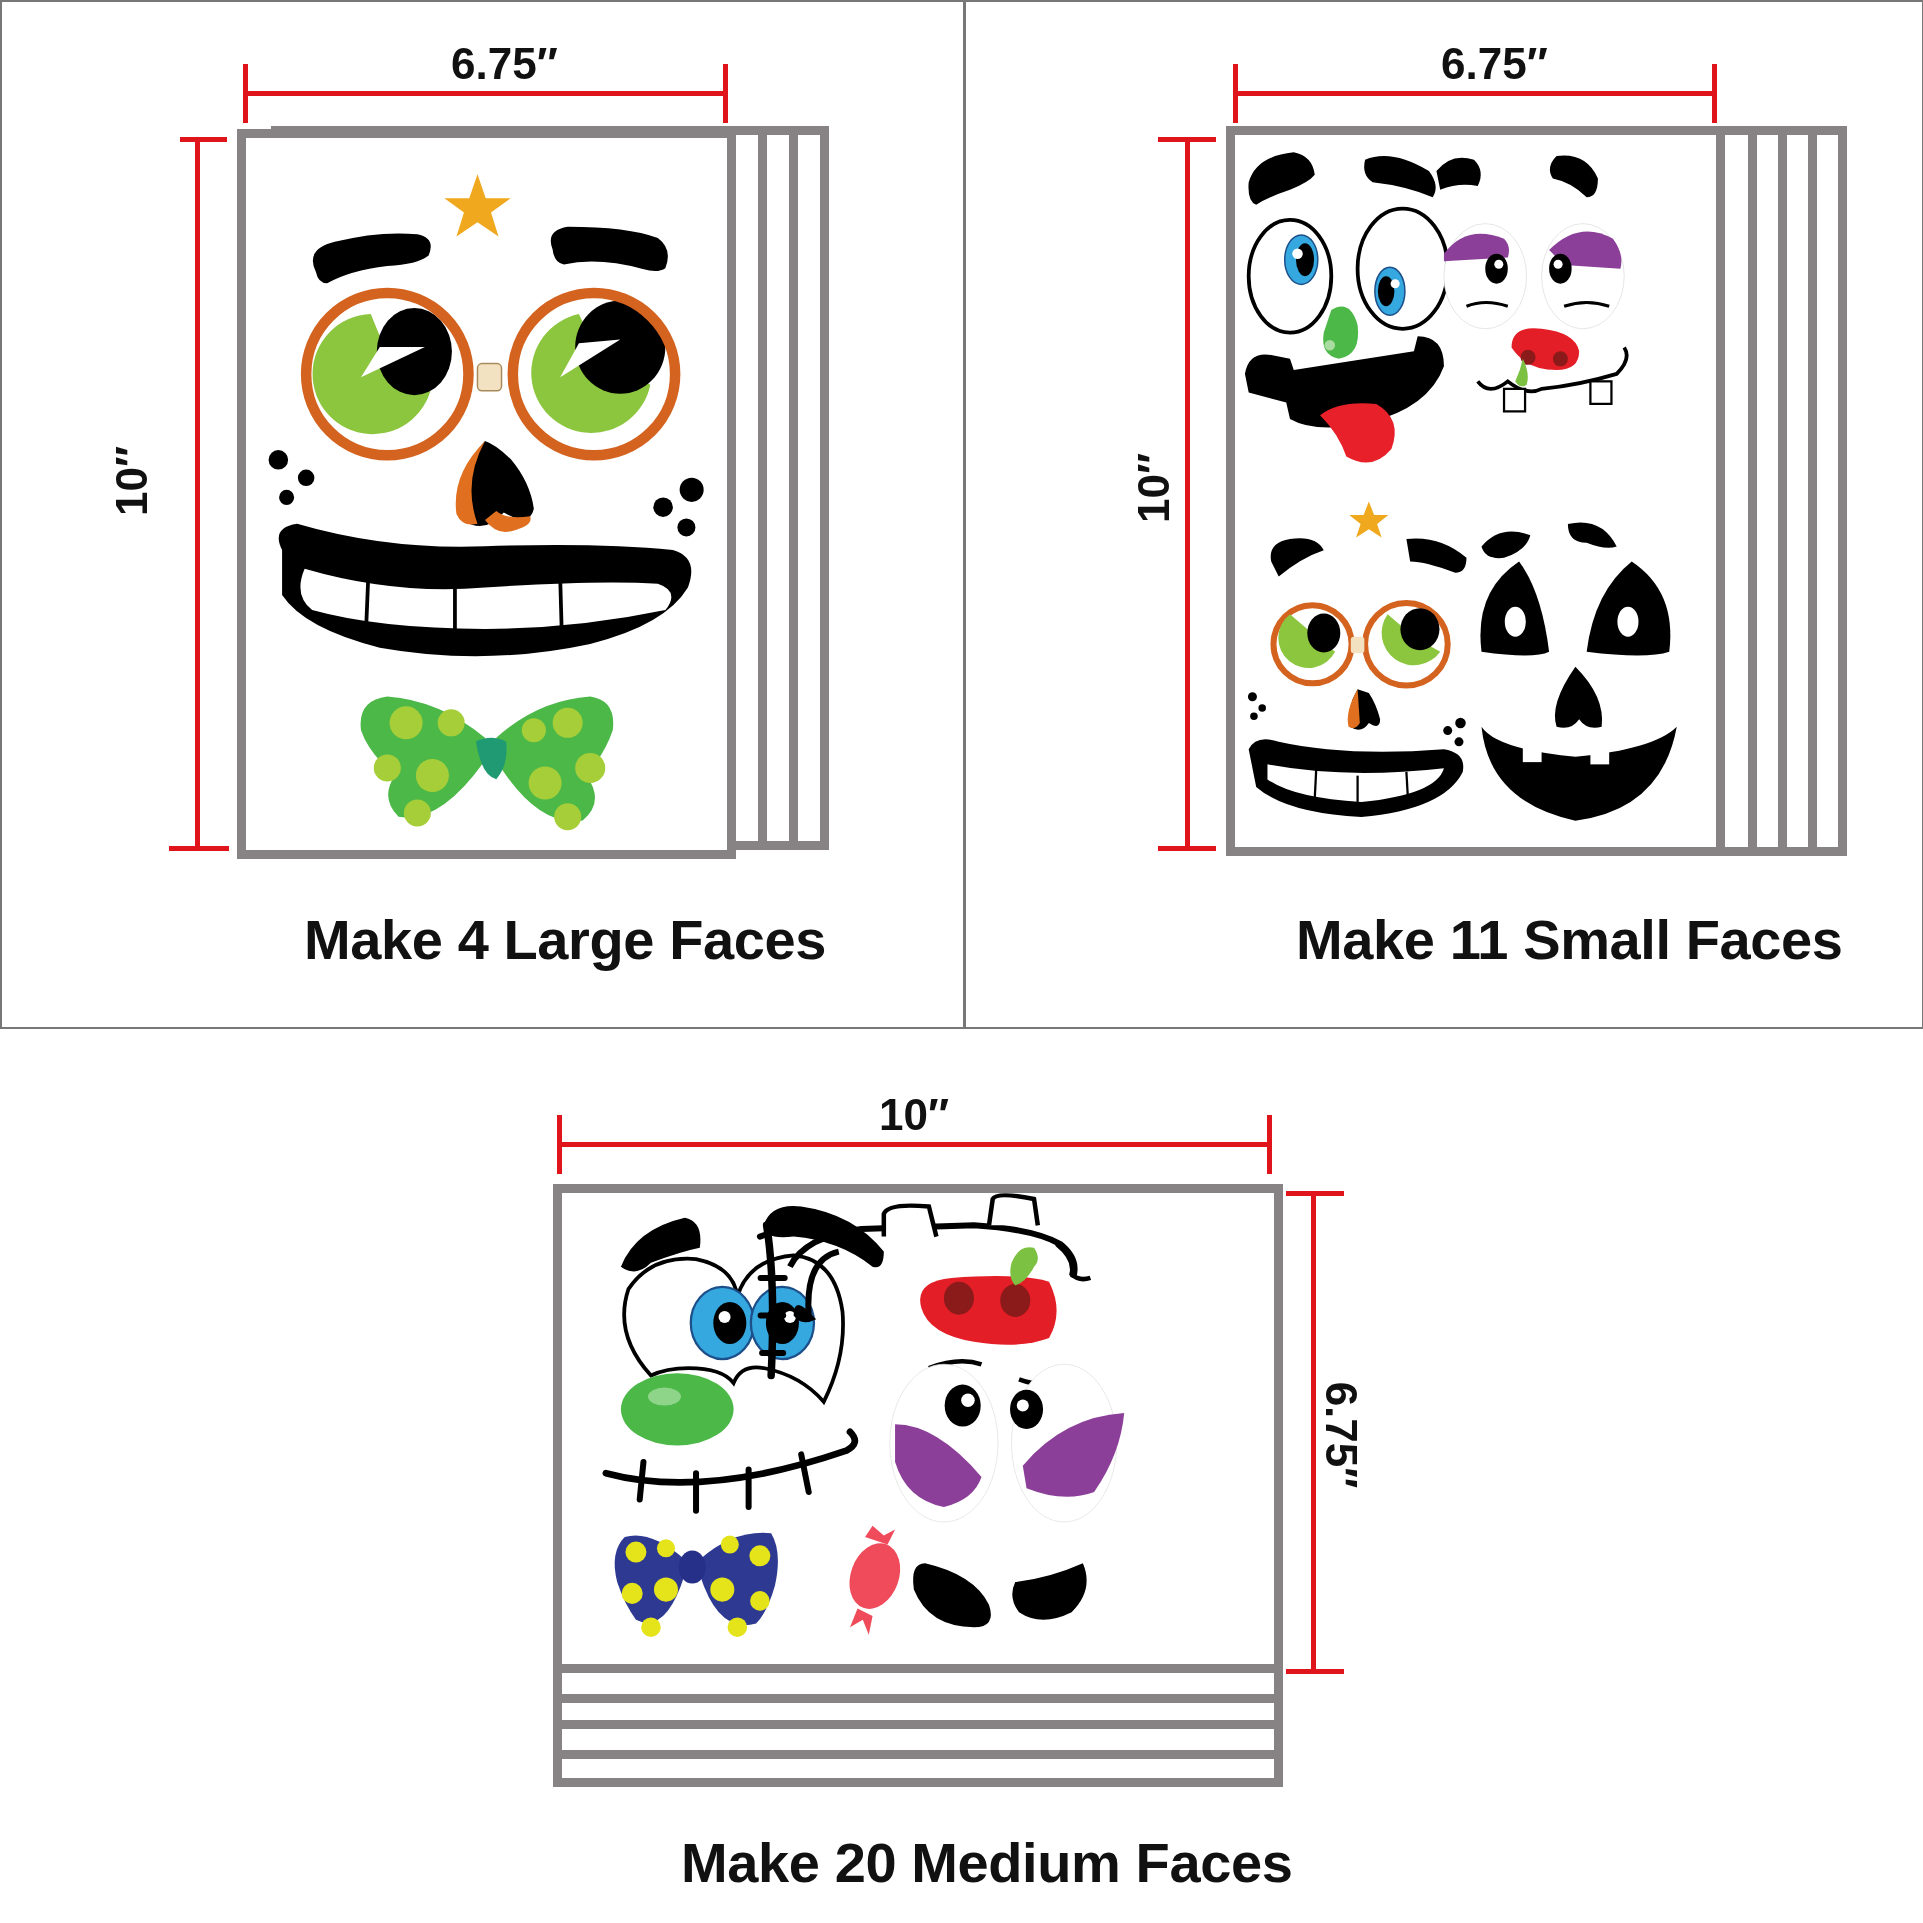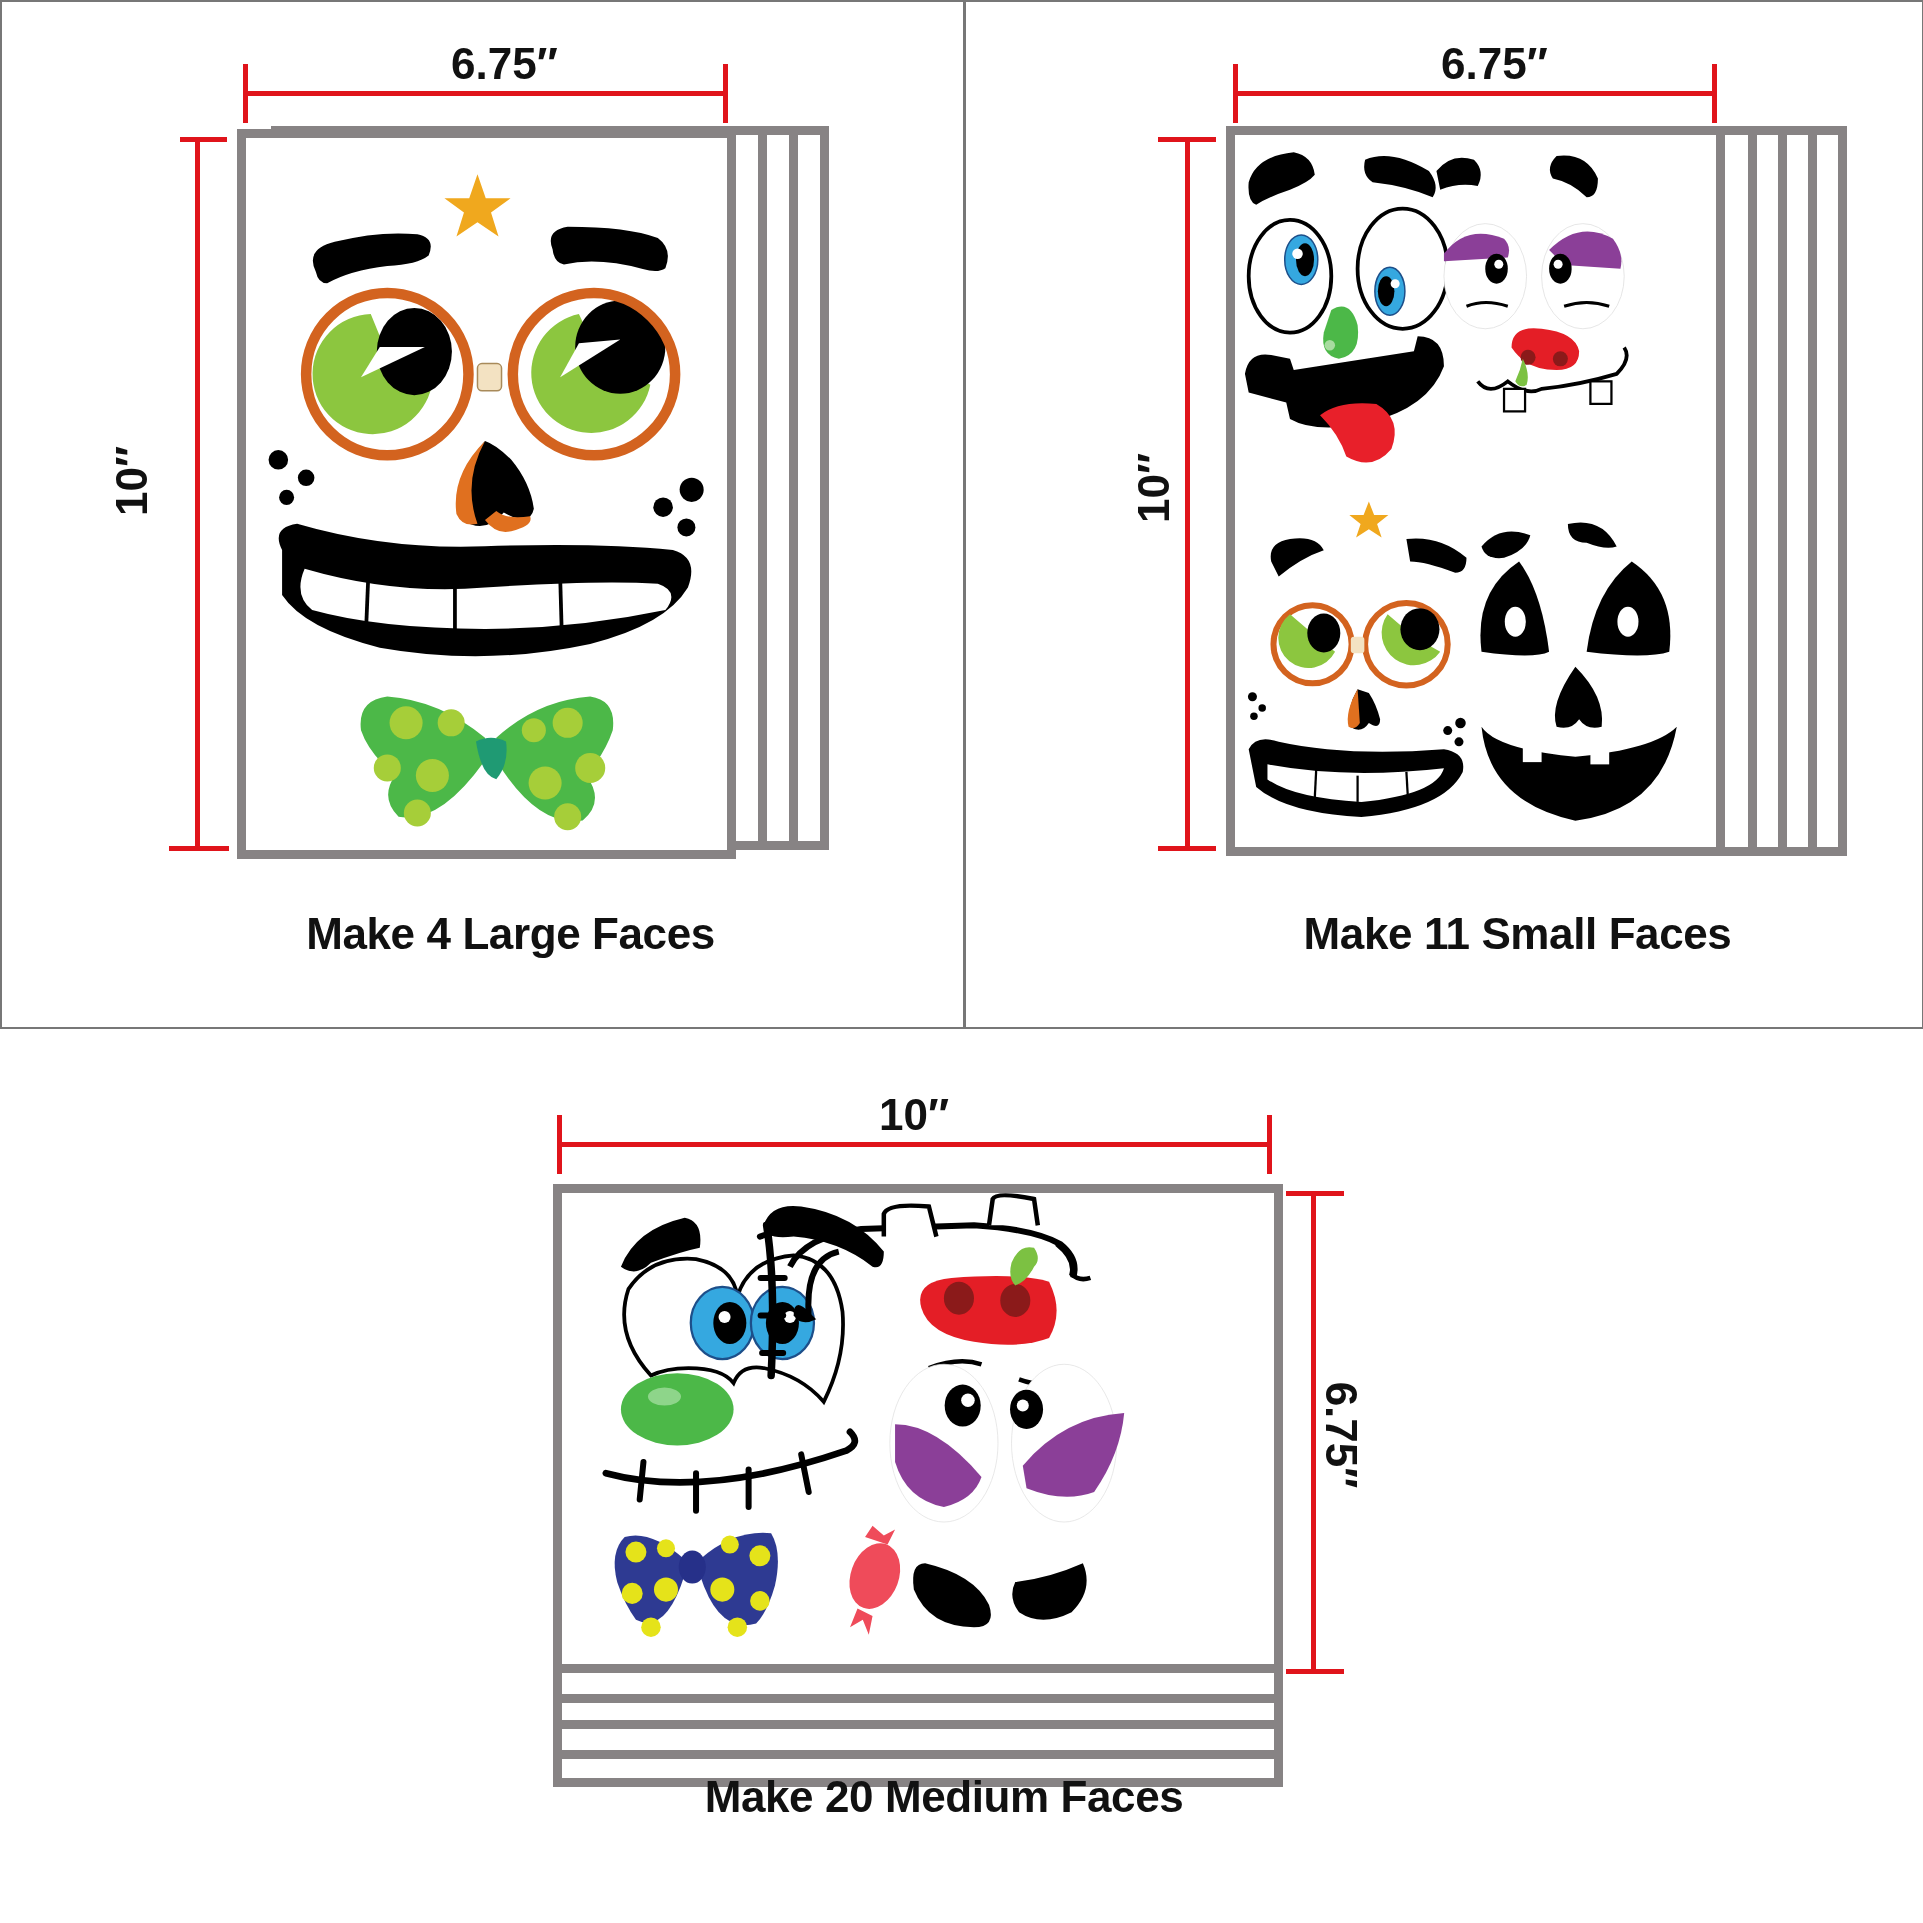--- a/index.html
+++ b/index.html
@@ -1,21 +1,21 @@
 <!DOCTYPE html>
 <html style="font-size:12px"><head>
 <meta charset="utf-8">
 <style>
   html,body{margin:0;padding:0;background:#fff;}
   body{width:1924px;height:1924px;position:relative;overflow:hidden;font-family:"Liberation Sans","DejaVu Sans",sans-serif;}
   .frame{position:absolute;border:2.3px solid #777;box-sizing:border-box;}
   .red{position:absolute;background:#e0141b;}
   .sheet{position:absolute;border:9px solid #878384;background:#fff;box-sizing:border-box;}
   .dimtext{position:absolute;font-weight:bold;color:#111;font-size:44px;line-height:1;white-space:nowrap;}
-  .caption{position:absolute;font-weight:bold;color:#111;font-size:44px;line-height:1;white-space:nowrap;text-align:center;letter-spacing:-0.4px;}
+  .caption{position:absolute;font-weight:bold;color:#111;font-size:56px;line-height:1;white-space:nowrap;text-align:center;letter-spacing:-0.4px;}
   svg{position:absolute;overflow:visible;}
 </style>
 </head>
 <body>
 
 <div class="frame" style="left:0;top:0;width:966px;height:1029px;"></div>
 <div class="frame" style="left:963px;top:0;width:961px;height:1029px;"></div>
 
 <div>
 
@@ -266,15 +266,15 @@
       <circle cx="552" cy="288" r="9" fill="#fff"></circle>
     <ellipse cx="630" cy="300" rx="22" ry="26" fill="#000"></ellipse>
       <circle cx="625" cy="295" r="8" fill="#fff"></circle>
     <path d="M455,320 Q510,320 570,390 Q560,420 520,430 Q470,420 455,370Z" fill="#8b3f98"></path>
     <path d="M625,375 Q680,310 760,305 Q755,360 720,410 Q680,425 630,405Z" fill="#8b3f98"></path>
 
     <path d="M495,505 Q560,520 580,560 Q590,590 560,590 Q500,590 480,540 Q475,505 495,505Z" fill="#000"></path>
     <path d="M615,530 Q660,525 705,505 Q720,540 690,570 Q650,590 620,570 Q605,550 615,530Z" fill="#000"></path>
   </svg>
 
-  <div class="caption" style="left:681px;top:1775px;width:526px;">Make 20 Medium Faces</div>
+  <div class="caption" style="left:681px;top:1835px;width:526px;">Make 20 Medium Faces</div>
 </div>
 
 
 </body></html>

